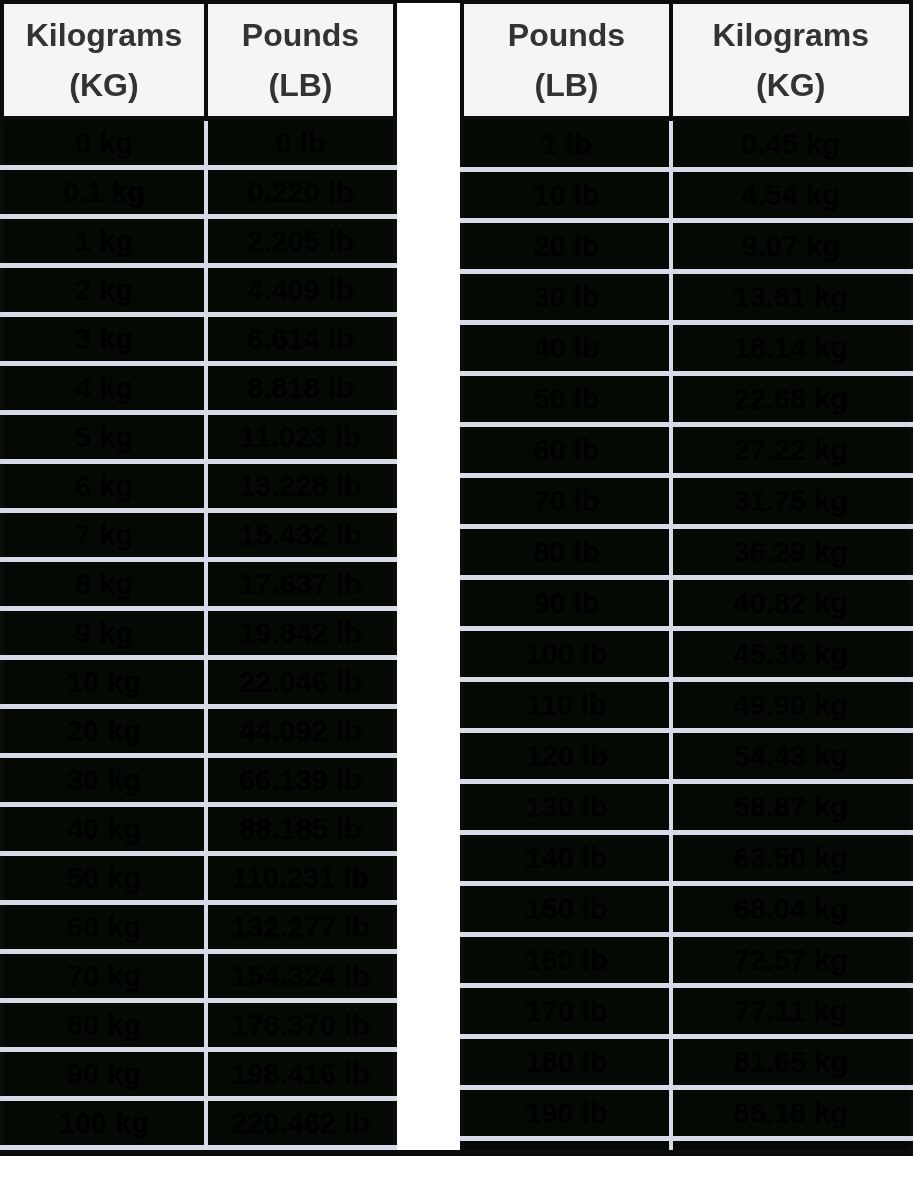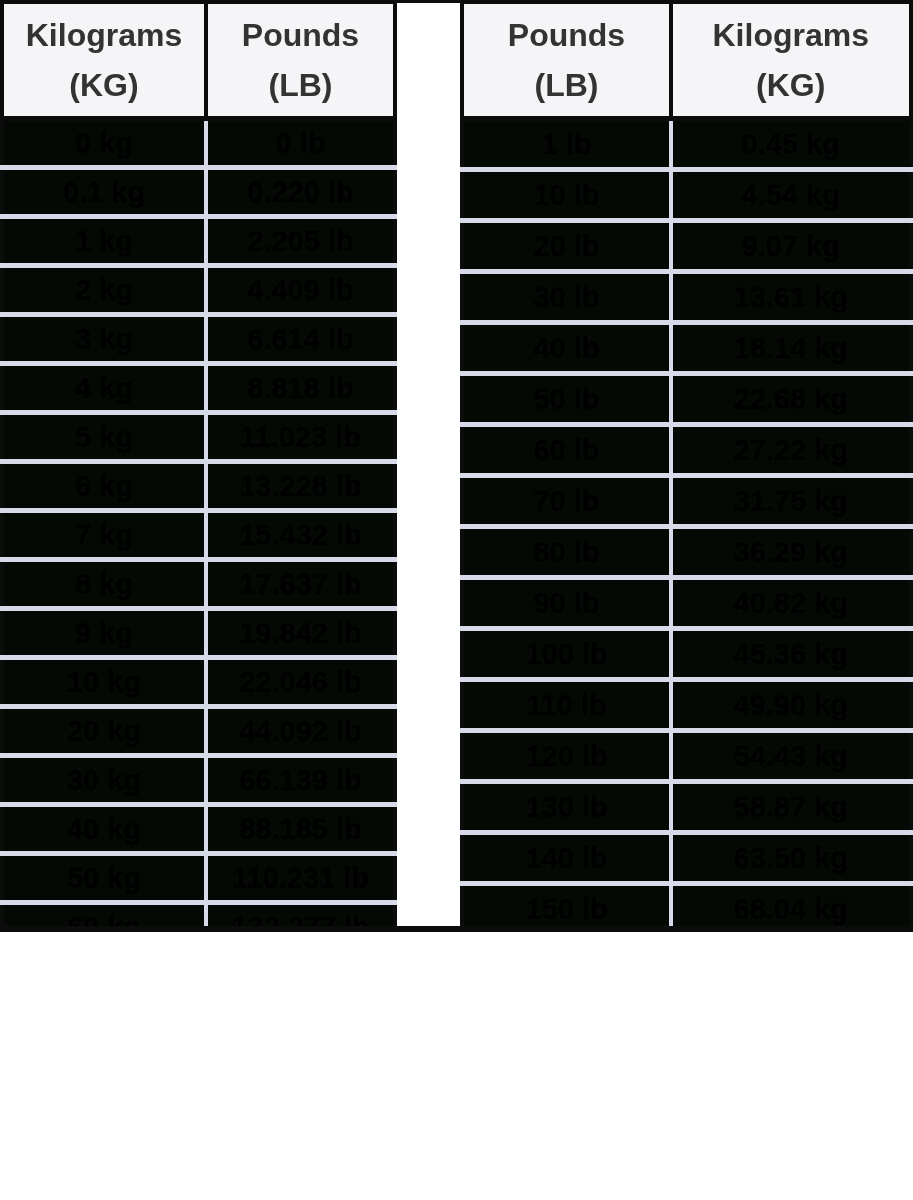--- a/index.html
+++ b/index.html
@@ -4,21 +4,21 @@
 <style>
   html, body {
     margin: 0;
     padding: 0;
     background: #ffffff;
     font-family: "Liberation Sans", sans-serif;
   }
   .page {
     position: relative;
     width: 913px;
-    height: 932px;
+    height: 1156px;
     background: #ffffff;
     overflow: hidden;
     text-decoration: underline;
   }
   .edge {
     position: absolute;
     left: 0;
     width: 913px;
     background: #0c0c0c;
     z-index: 5;

